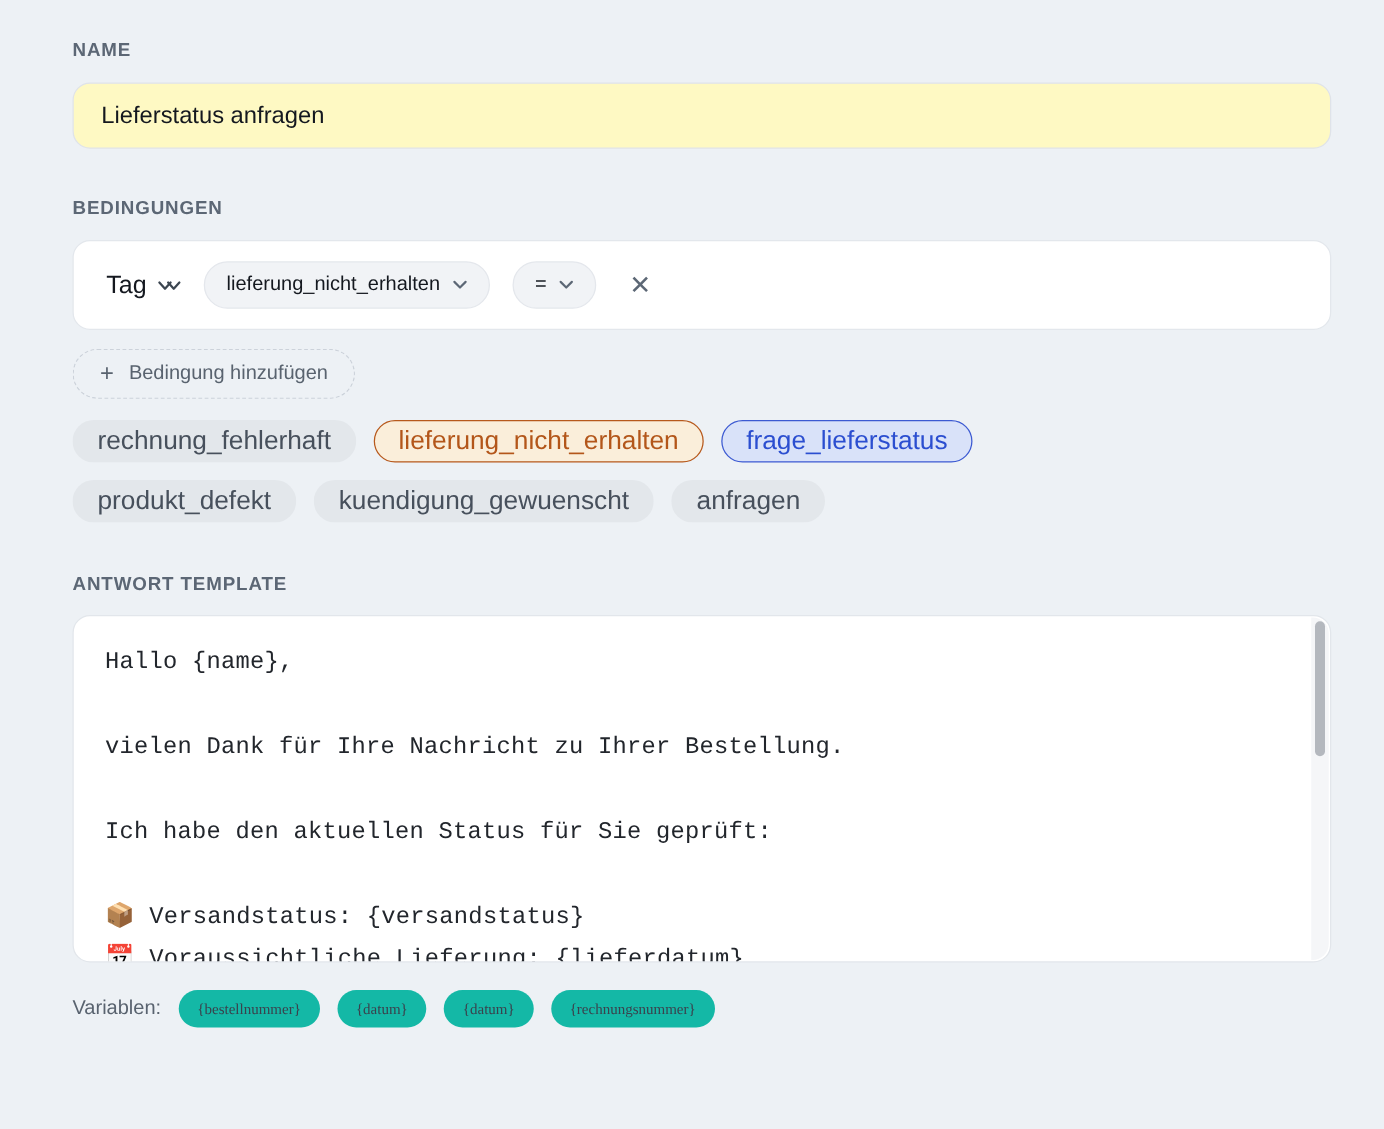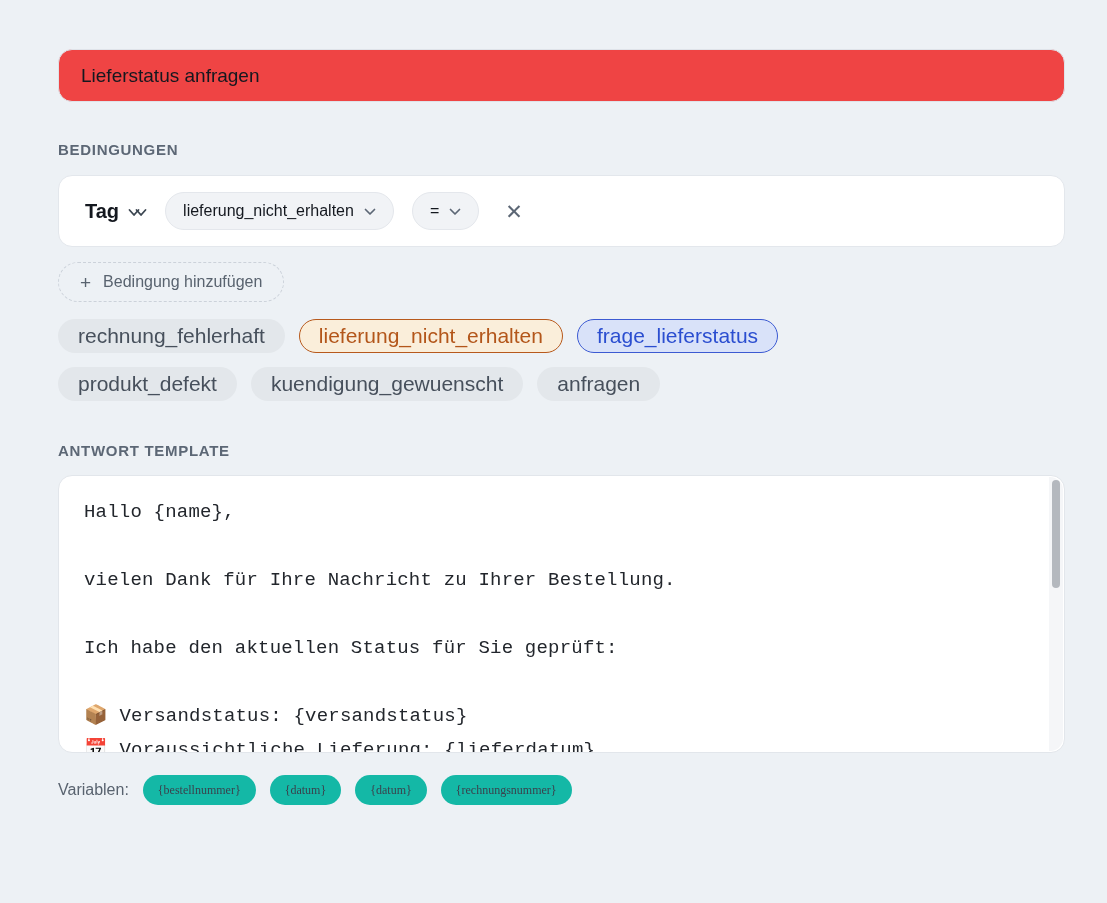--- a/index.html
+++ b/index.html
@@ -13,35 +13,35 @@
   .container { padding:32px 42px 0 58px; }
 
   .section-label {
     font-size:15px; font-weight:700; letter-spacing:0.7px;
     color:#5c6775; text-transform:uppercase;
   }
 
   
   .name-input {
     margin-top:17px; height:53px; box-sizing:border-box;
-    background:#ef4444; border:1px solid #dfe3e9; border-radius:14px;
+    background:#fef9c3; border:1px solid #dfe3e9; border-radius:14px;
     display:flex; align-items:center; padding:0 22px;
     font-size:19px; color:#14181f;
   }
 
   
   .cond-label { margin-top:39px; }
   .condition-card {
     margin-top:17px; height:72px; box-sizing:border-box;
     background:#ffffff; border:1px solid #e3e7ec; border-radius:14px;
     display:flex; align-items:center; padding:0 26px; gap:18px;
   }
   .field-select {
     display:flex; align-items:center; gap:9px;
-    font-size:20px; color:#14181f; cursor:pointer;font-weight:bold;
+    font-size:20px; color:#14181f; cursor:pointer;
   }
   .pill-select {
     display:flex; align-items:center; gap:10px; height:38px; box-sizing:border-box;
     background:#f1f3f6; border:1px solid #e4e7ec; border-radius:19px;
     padding:0 17px; font-size:16px; color:#14181f; cursor:pointer;
   }
   .chev { flex:0 0 auto; }
   .remove-btn {
     margin-left:4px; border:none; background:transparent; cursor:pointer;
     font-size:21px; line-height:1; color:#5c6775; padding:4px;
@@ -99,20 +99,21 @@
     padding:0 15px; background:#14b8a6; border-radius:15px; cursor:pointer;
     font-family:Liberation Serif, serif; font-size:12px; color:#3a424d;
   }
 </style>
 </head>
 <body>
 
 <div class="container">
 
   
+  <div class="section-label">NAME</div>
   <div class="name-input">
     <span>Lieferstatus anfragen</span>
   </div>
 
   
   <div class="section-label cond-label">BEDINGUNGEN</div>
   <div class="condition-card">
     <div class="field-select">
       <span>Tag</span>
       <span class="chev">

